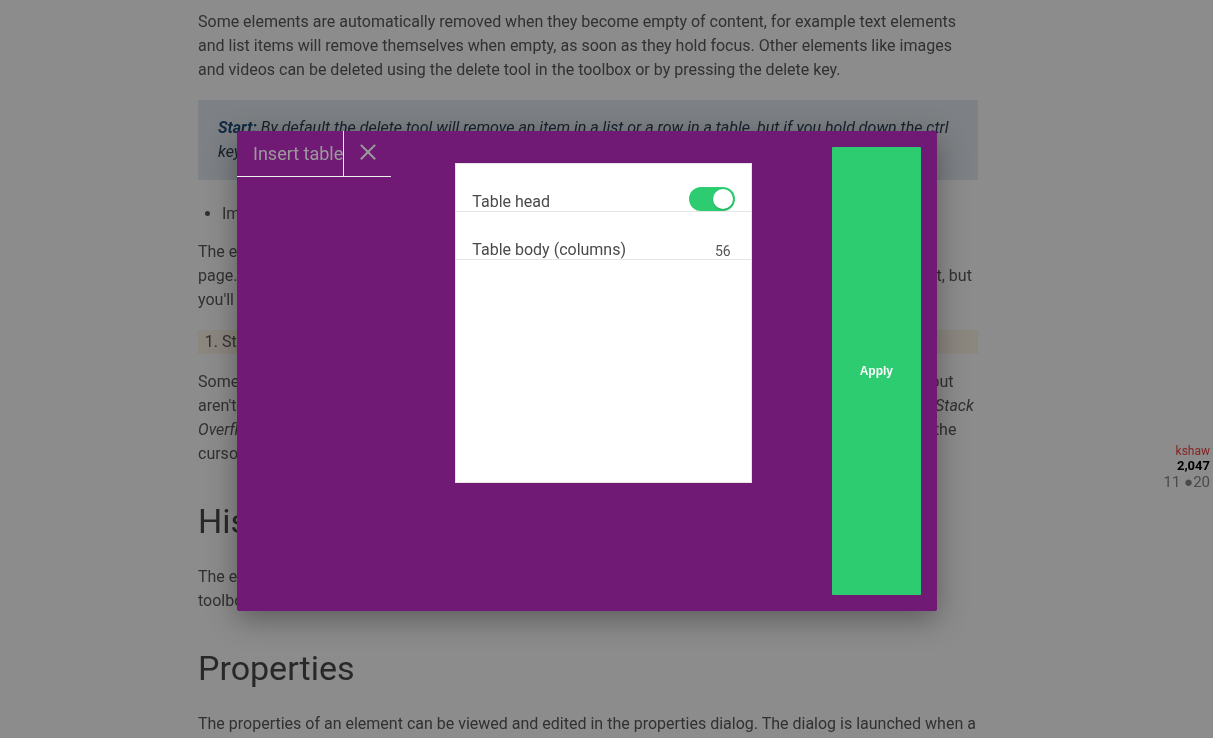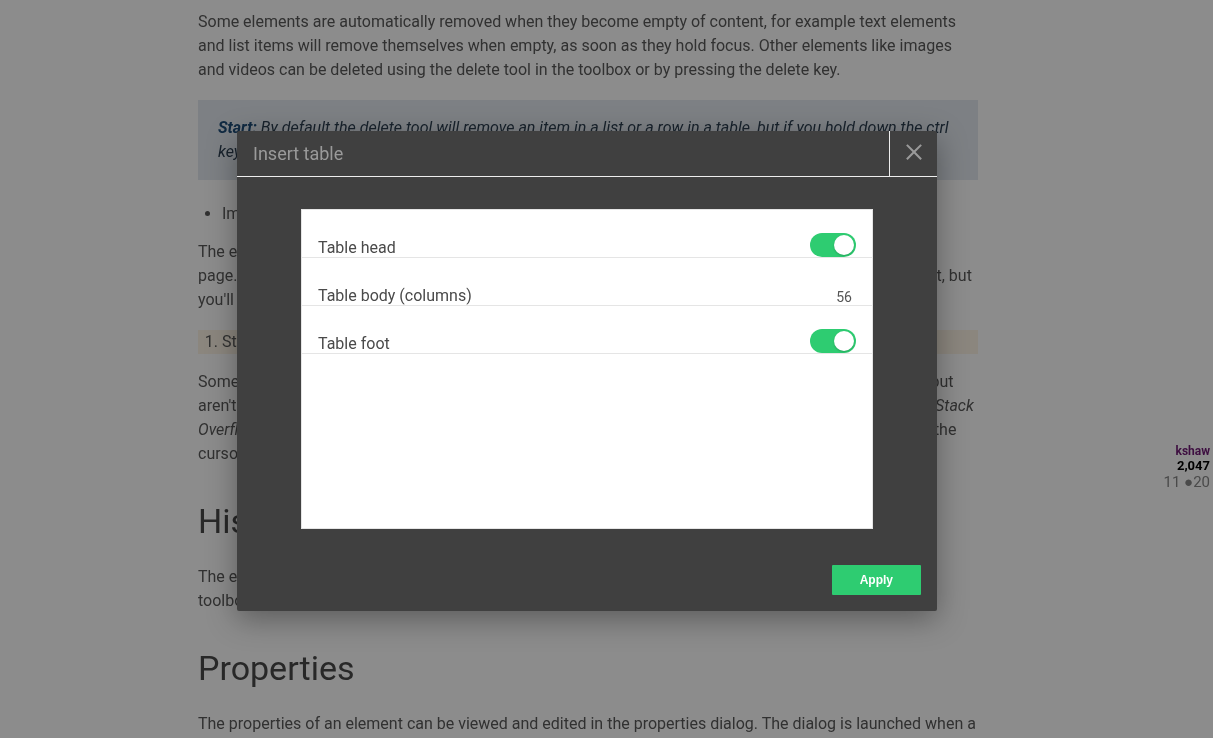--- a/index.html
+++ b/index.html
@@ -54,41 +54,41 @@
   }
   .italic { font-style: italic; }
   .flair {
     position: absolute;
     right: 3px;
     top: 444px;
     width: 48px;
     font-size: 12px;
     text-align: right;
   }
-  .flair-name { color: #701a75; font-weight: 700; }
+  .flair-name { color: #ef4444; font-weight: 400; }
   .flair-rep { color: #000; font-weight: 700; font-size: 13px; }
   .flair-badges { color: #888; font-size: 15px; }
   .overlay {
     position: absolute;
     top: 0; left: 0;
     width: 1213px;
     height: 738px;
     background: rgba(0,0,0,0.45);
   }
   .dialog {
     position: absolute;
     left: 237px;
     top: 131px;
     width: 700px;
     height: 480px;
-    background: #404040;
+    background: #701a75;
     border-radius: 2px;
     box-shadow: 0 8px 30px rgba(0,0,0,0.35);
     display: flex;
-    flex-direction: column;
+    flex-direction: row;
   }
   .dialog-header {
     display: flex;
     align-items: center;
     height: 46px;
     border-bottom: 1px solid #eee;
   }
   .dialog-title {
     flex: 1;
     padding-left: 16px;
@@ -231,26 +231,20 @@
         <div class="toggle">
           <div class="knob"></div>
         </div>
       </div>
 
       <div class="option-row">
         <div class="option-label">Table body (columns)</div>
         <div class="option-value">56</div>
       </div>
 
-      <div class="option-row" style="border-bottom:1px solid #e5e5e5;">
-        <div class="option-label">Table foot</div>
-        <div class="toggle">
-          <div class="knob"></div>
-        </div>
-      </div>
 
     </div>
   </div>
 
   <div class="dialog-footer">
     <button class="apply-btn">Apply</button>
   </div>
 </div>
 
 </body></html>

